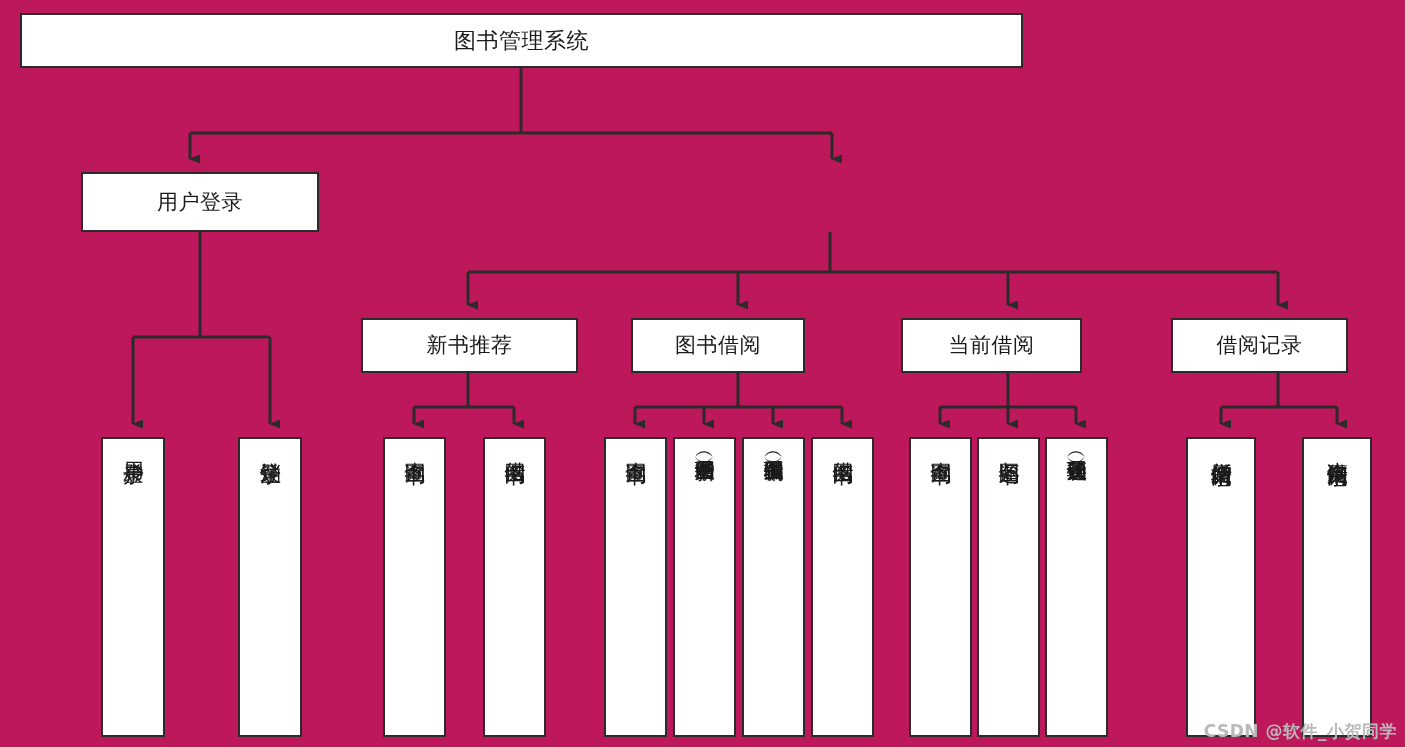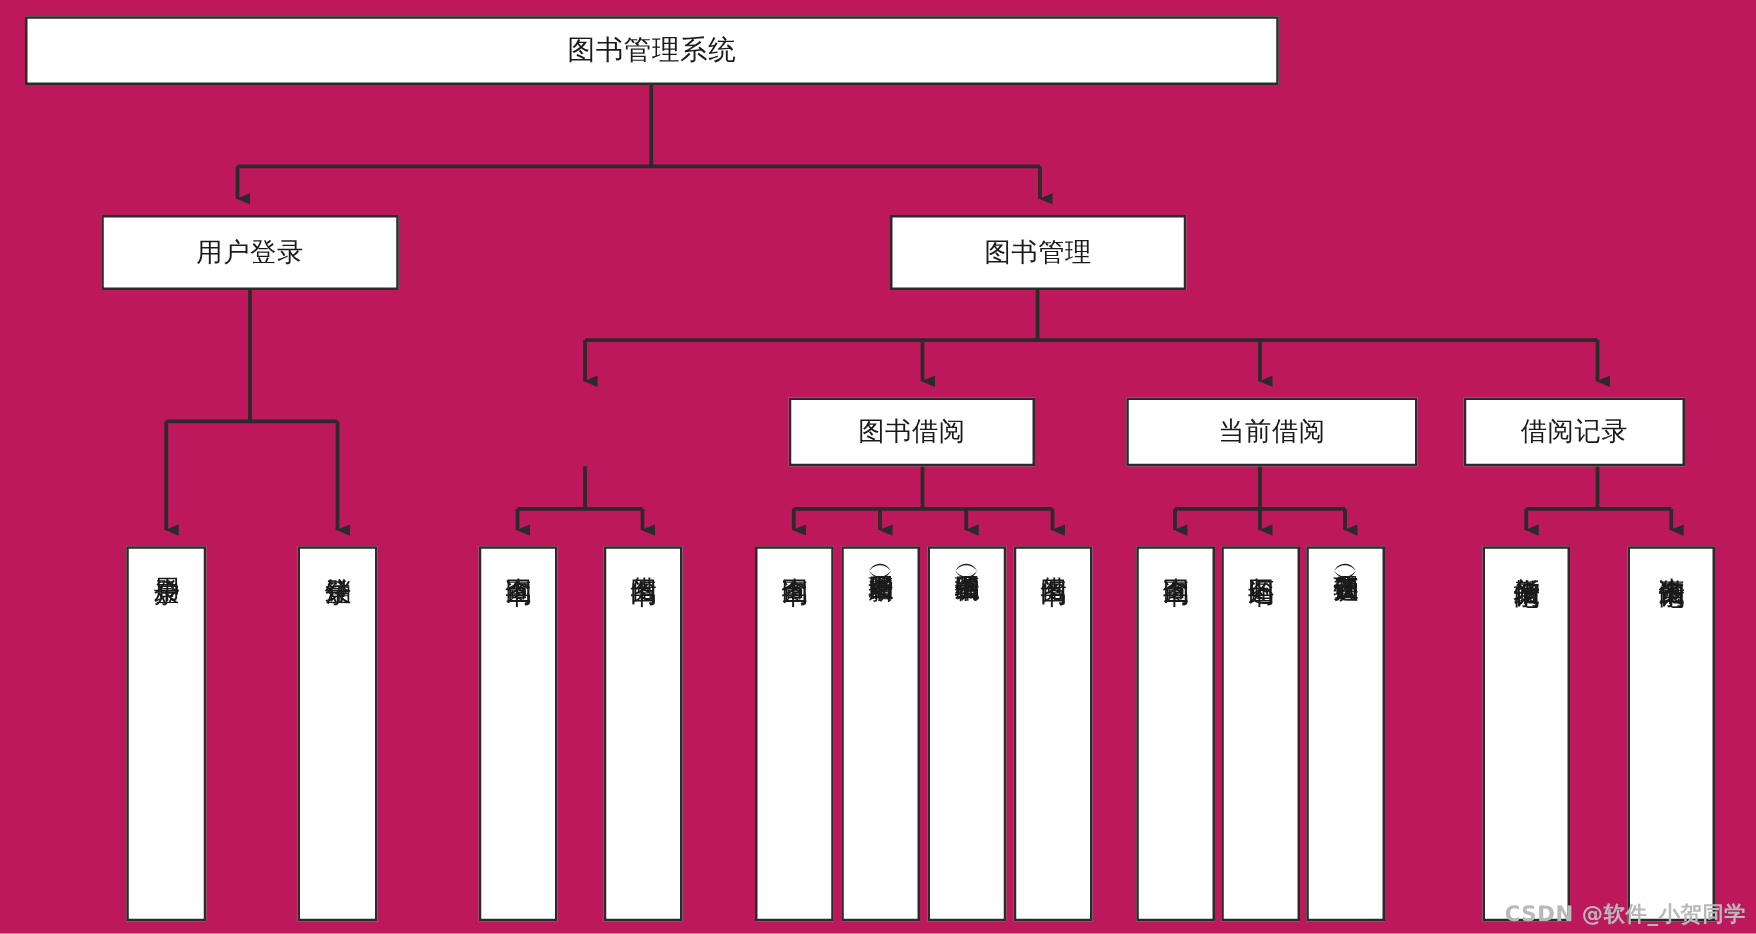--- a/index.html
+++ b/index.html
@@ -134,28 +134,28 @@
     </g>
   </svg>
 
   <div class="node horizontal root" style="left:20px; top:13px; width:1003px; height:55px;">
     <span class="node-label">图书管理系统</span>
   </div>
 
   <div class="node horizontal" style="left:81px; top:172px; width:238px; height:60px;">
     <span class="node-label">用户登录</span>
   </div>
-  <div class="node horizontal" style="left:712px; top:172px; width:237px; height:60px;">
-    <span class="node-label">图书管理</span>
-  </div>
-
-  <div class="node horizontal" style="left:631px; top:318px; width:197px; height:55px;">
+
+  <div class="node horizontal" style="left:361px; top:318px; width:217px; height:55px;">
+    <span class="node-label">新书推荐</span>
+  </div>
+  <div class="node horizontal" style="left:631px; top:318px; width:174px; height:55px;">
     <span class="node-label">图书借阅</span>
   </div>
-  <div class="node horizontal" style="left:901px; top:318px; width:233px; height:55px;">
+  <div class="node horizontal" style="left:901px; top:318px; width:181px; height:55px;">
     <span class="node-label">当前借阅</span>
   </div>
   <div class="node horizontal" style="left:1171px; top:318px; width:177px; height:55px;">
     <span class="node-label">借阅记录</span>
   </div>
 
   <div class="node vertical" style="left:101px; top:437px; width:64px; height:300px;">
     <span class="node-label">用户登录</span>
   </div>
   <div class="node vertical" style="left:238px; top:437px; width:64px; height:300px;">

